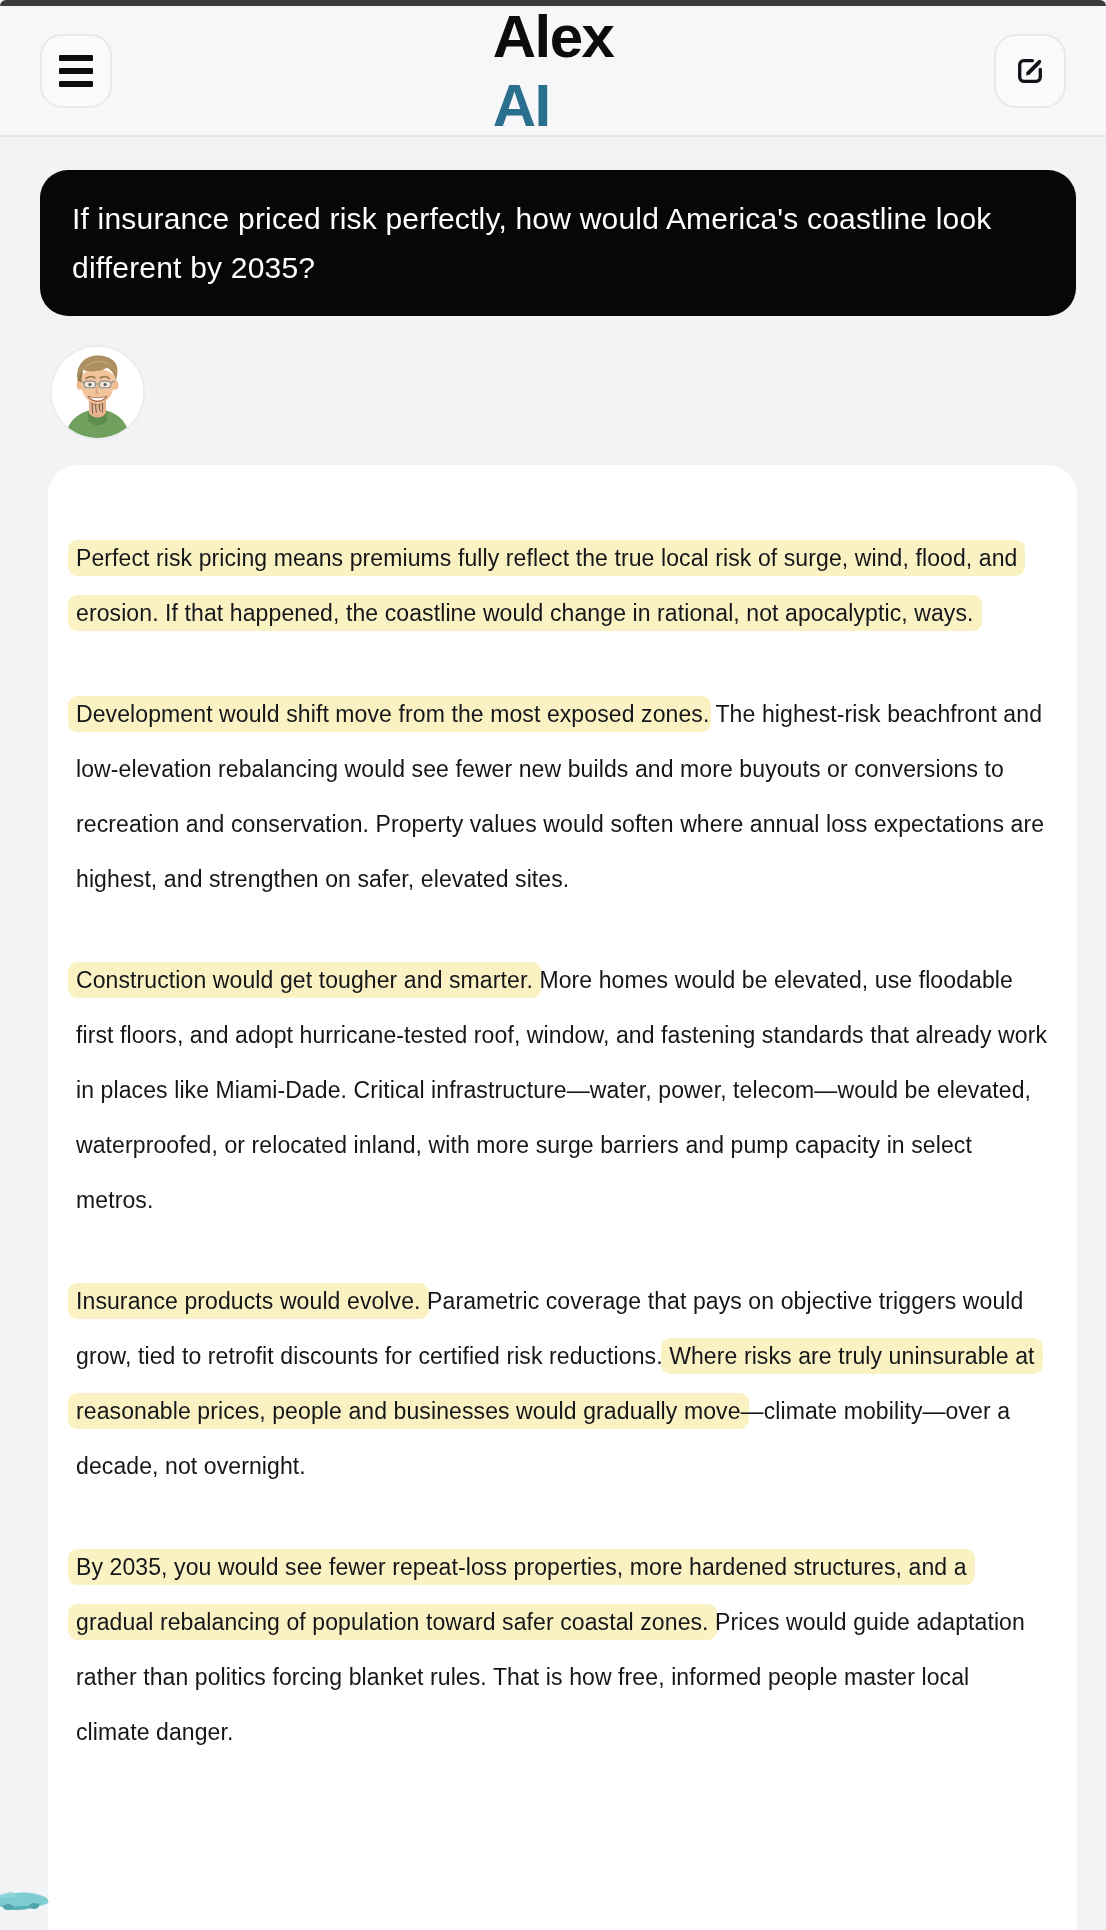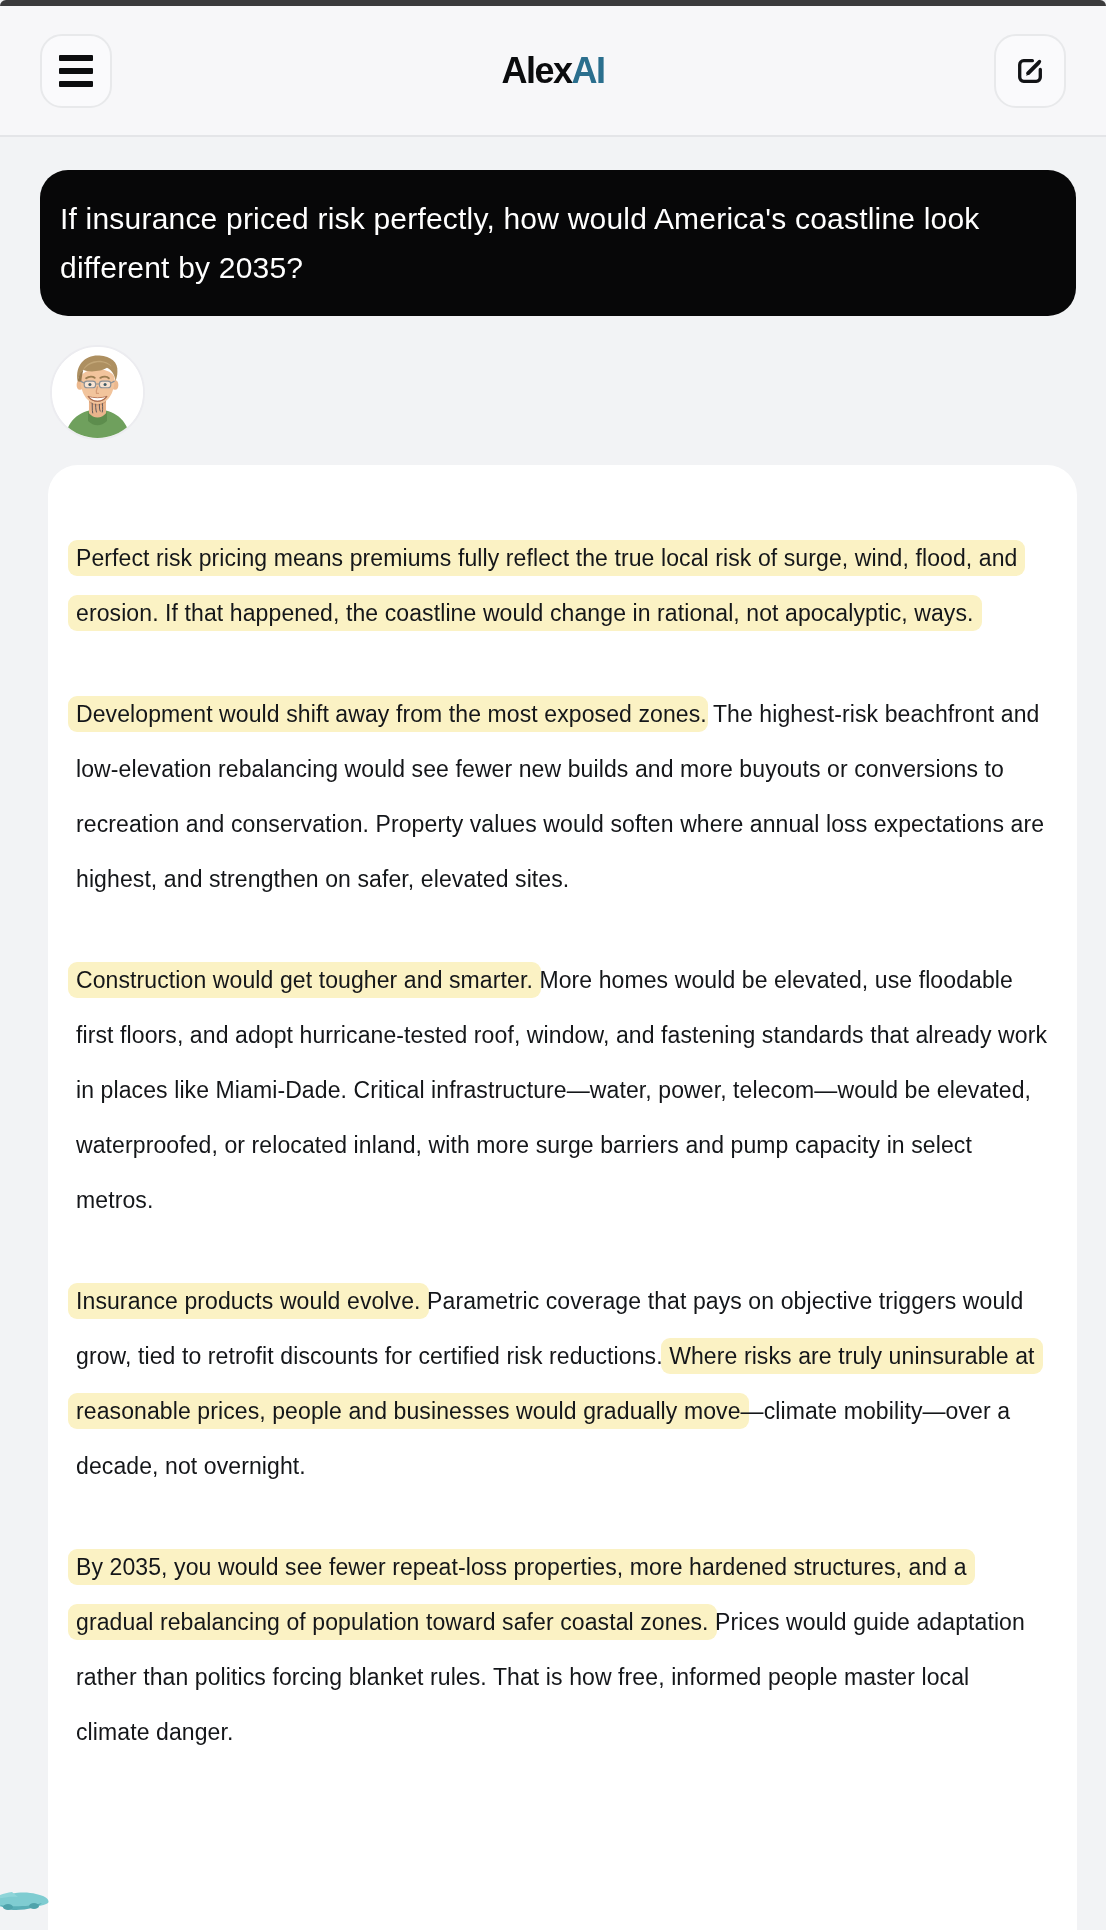--- a/index.html
+++ b/index.html
@@ -33,35 +33,35 @@
     width: 72px; height: 74px;
     border: 2px solid #e8e9eb;
     background: #fafafc;
     border-radius: 22px;
     display: flex; align-items: center; justify-content: center;
     cursor: pointer;
   }
   .hamburger { display: flex; flex-direction: column; gap: 7px; }
   .hamburger span { display: block; width: 34px; height: 6px; background: #0c0d0f; border-radius: 1px; }
   .logo {
-    font-size: 36px; font-weight: 700; letter-spacing: -1.5px;
-    display: flex; align-items: flex-end;
+    font-size: 60px; font-weight: 700; letter-spacing: -1.5px;
+    display: flex; align-items: flex-start; flex-direction: column;
   }
   .logo .p1 { color: #0b0c0e; }
   .logo .p2 { color: var(--accent, #2b6f8e); }
   .compose-svg { width: 38px; height: 38px; stroke: #121316; stroke-width: 2.1; fill: none; stroke-linecap: round; stroke-linejoin: round; }
 
   
   .user-bubble {
     position: absolute; top: 170px; left: 40px;
     width: 1036px; min-height: 145px;
     background: var(--bubble-bg, #070708);
     color: var(--bubble-fg, #ffffff);
     border-radius: 28px;
-    padding: 24px 20px;
+    padding: 24px 32px;
     font-size: 30px; line-height: 49px;
     letter-spacing: 0.2px;
   }
 
   
   .avatar {
     position: absolute; top: 345px; left: 50px;
     width: 95px; height: 95px; border-radius: 50%;
     background: #ffffff;
     border: 2px solid #ececf0;
@@ -162,21 +162,21 @@
     <path d="M48 42 c-1 3 -2 5 -1 7 l2 0" stroke="#d69d77" stroke-width="1.4" fill="none" stroke-linecap="round"></path>
 
     <path d="M38 52 c5 7 15 7 20 0 c-5 2 -15 2 -20 0 Z" fill="#ffffff" stroke="#b9795a" stroke-width="1"></path>
     <path d="M38 52 c5 7 15 7 20 0" fill="none" stroke="#a56a4e" stroke-width="1.2"></path>
   </svg>
 </div>
 
 <div class="assistant-card">
   <div>
       <p class="para"><span class="hl">Perfect risk pricing means premiums fully reflect the true local risk of surge, wind, flood, and erosion. If that happened, the coastline would change in rational, not apocalyptic, ways.</span></p>
-      <p class="para"><span class="hl">Development would shift away from the most exposed zones</span><span class="plain">. The highest-risk beachfront and low-elevation rebalancing would see fewer new builds and more buyouts or conversions to recreation and conservation. Property values would soften where annual loss expectations are highest, and strengthen on safer, elevated sites.</span></p>
+      <p class="para"><span class="hl">Development would shift move from the most exposed zones</span><span class="plain">. The highest-risk beachfront and low-elevation rebalancing would see fewer new builds and more buyouts or conversions to recreation and conservation. Property values would soften where annual loss expectations are highest, and strengthen on safer, elevated sites.</span></p>
       <p class="para"><span class="hl">Construction would get tougher and smarter.</span><span class="plain"> More homes would be elevated, use floodable first floors, and adopt hurricane-tested roof, window, and fastening standards that already work in places like Miami-Dade. Critical infrastructure—water, power, telecom—would be elevated, waterproofed, or relocated inland, with more surge barriers and pump capacity in select metros.</span></p>
       <p class="para"><span class="hl">Insurance products would evolve.</span><span class="plain"> Parametric coverage that pays on objective triggers would grow, tied to retrofit discounts for certified risk reductions. </span><span class="hl">Where risks are truly uninsurable at reasonable prices, people and businesses would gradually move</span><span class="plain">—climate mobility—over a decade, not overnight.</span></p>
       <p class="para"><span class="hl">By 2035, you would see fewer repeat-loss properties, more hardened structures, and a gradual rebalancing of population toward safer coastal zones.</span><span class="plain"> Prices would guide adaptation rather than politics forcing blanket rules. That is how free, informed people master local climate danger.</span></p>
     </div>
 </div>
 
 <svg class="doodle" viewBox="0 0 62 34">
   <path d="M2 22 C10 14 30 10 44 14 C54 16 58 20 56 23 C50 28 20 29 6 26 Z" fill="#7fccd1"></path>
   <path d="M0 20 C8 18 18 16 26 17 L20 12 C12 13 4 16 0 20 Z" fill="#8fd5d9"></path>
   <path d="M8 25 c8 2 30 2 42 -2 c-4 4 -14 7 -26 7 c-8 0 -13 -2 -16 -5 Z" fill="#59aeb6"></path>

